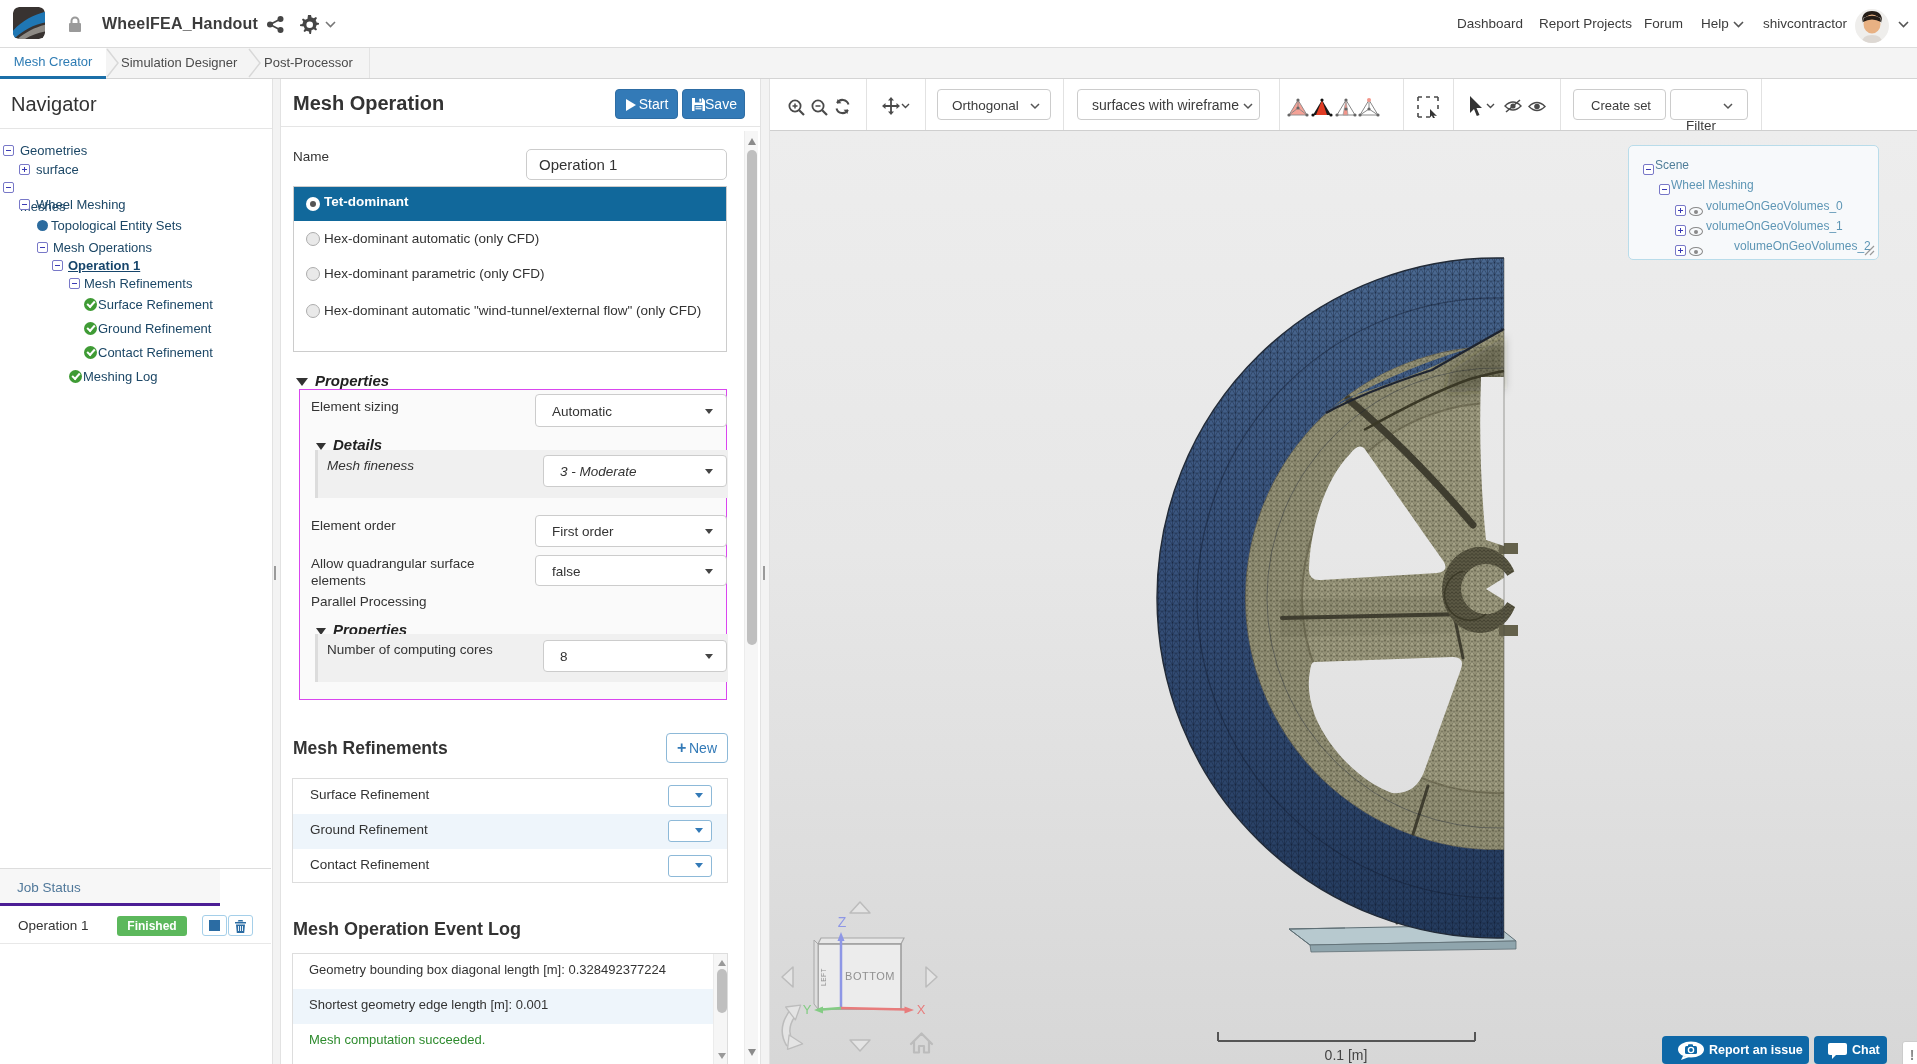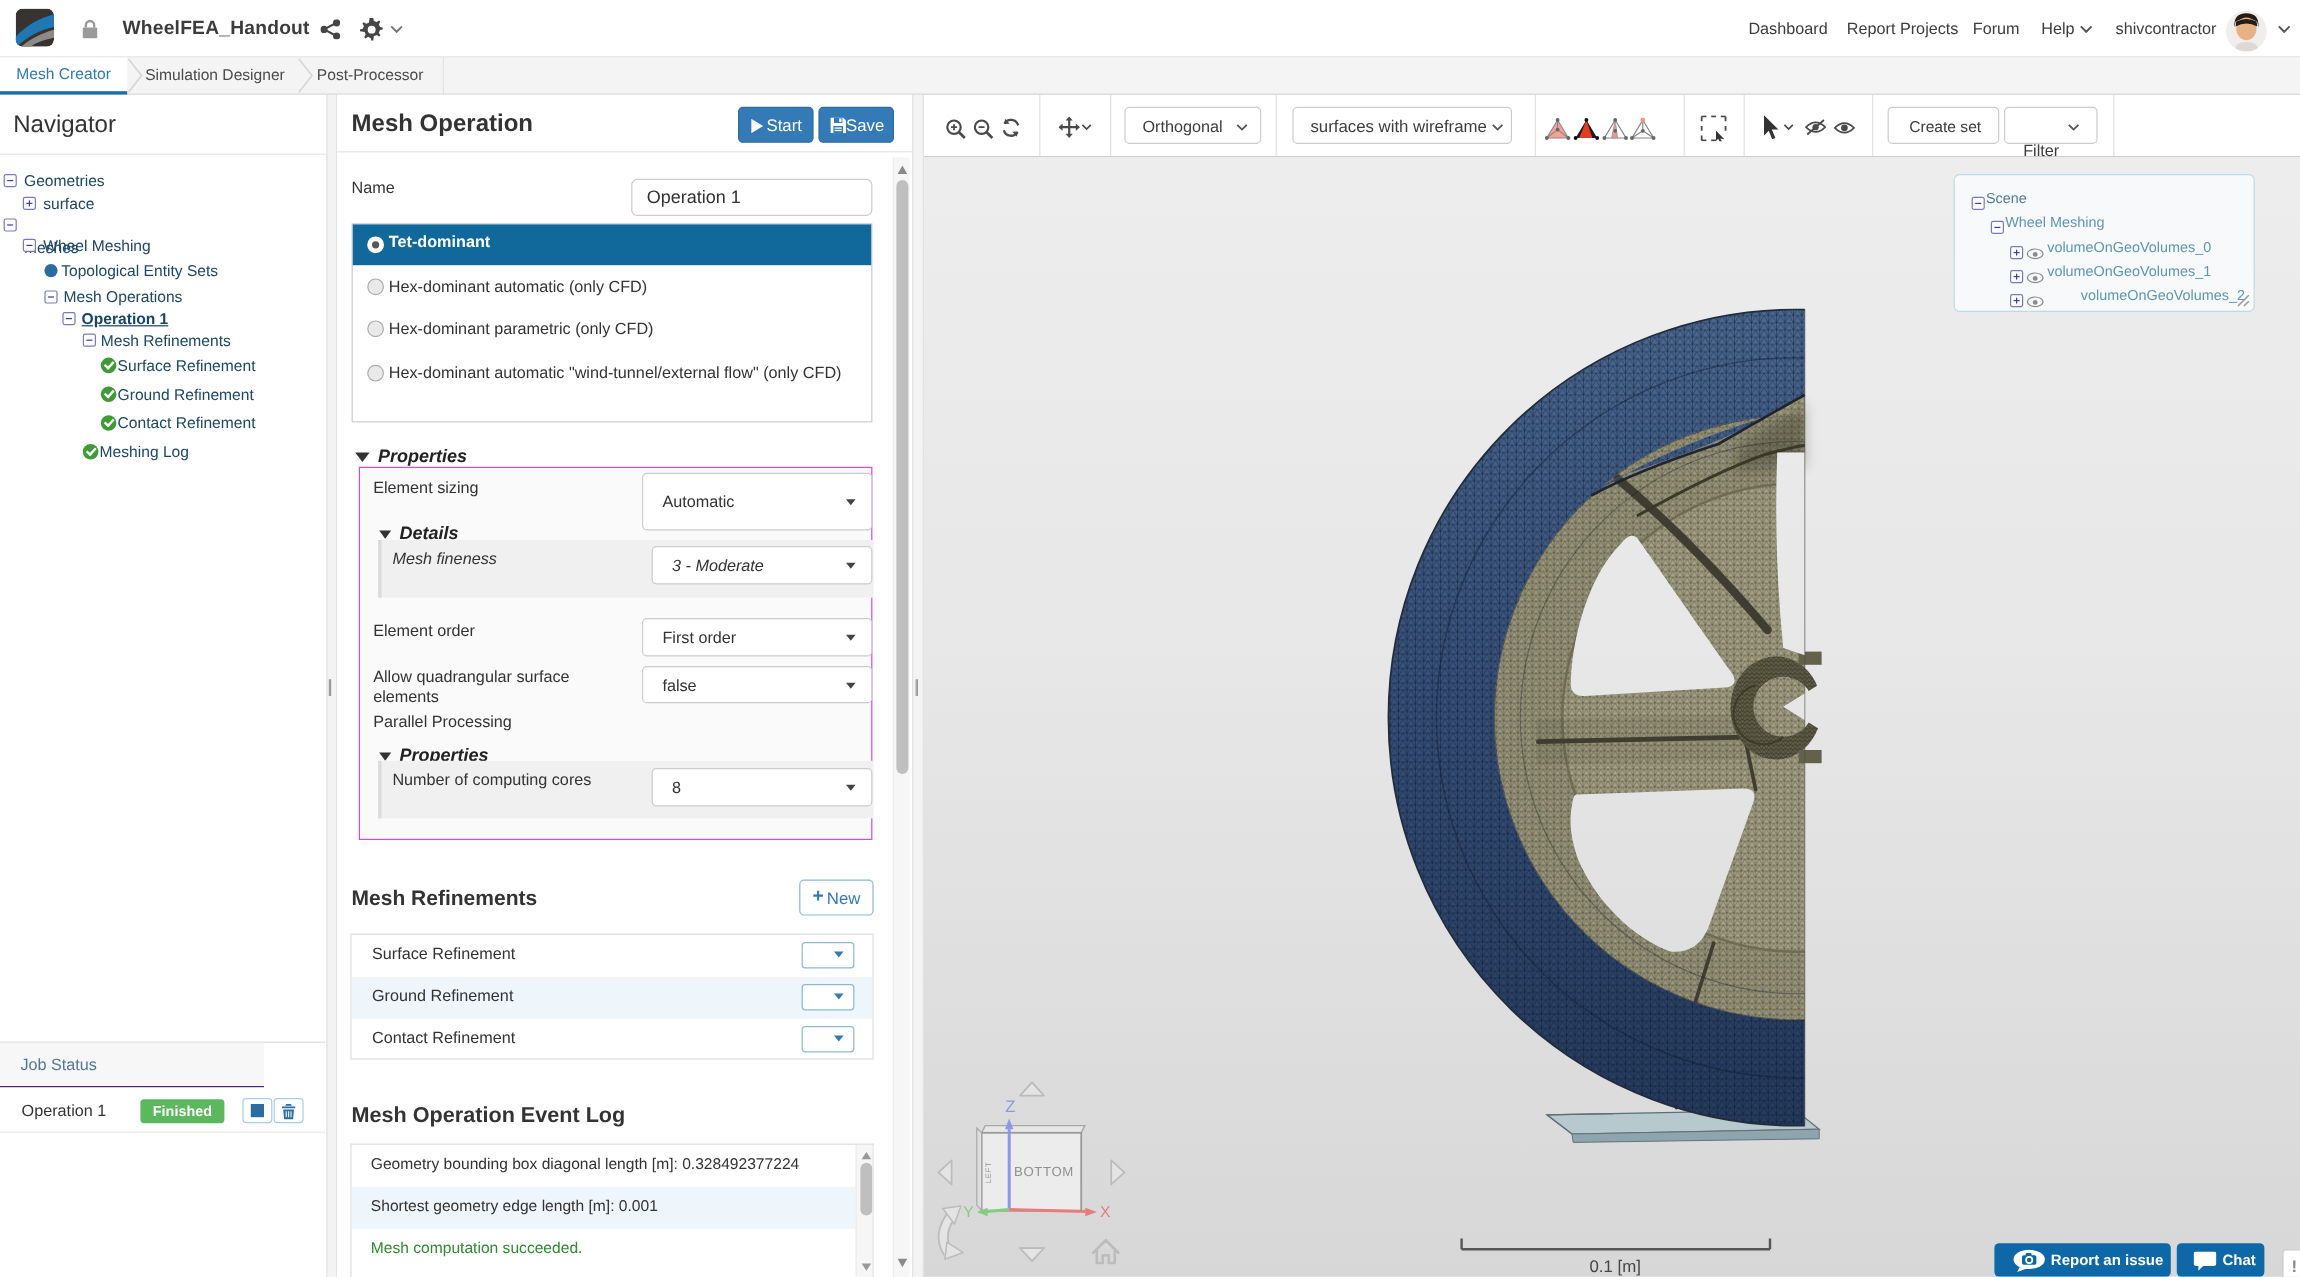--- a/index.html
+++ b/index.html
@@ -28,21 +28,21 @@
 #navhr { position:absolute; left:0; top:49px; width:272px; height:1px; background:#e5e5e5; }
 .trow { position:absolute; font-size:13px; color:#1c4766; white-space:nowrap; }
 .tbox { position:absolute; width:11px; height:11px; border:1px solid #7878c8; border-radius:2px; background:#fff; }
 .tbox i { position:absolute; left:2px; top:4px; width:5px; height:1px; background:#3c3cb4; }
 .tbox b { position:absolute; left:4px; top:2px; width:1px; height:5px; background:#3c3cb4; }
 .tdot { position:absolute; width:11px; height:11px; border-radius:50%; background:#2c6b9e; }
 .tchk { position:absolute; width:13px; height:13px; border-radius:50%; background:#3f9b35; }
 .tchk:after { content:""; position:absolute; left:3px; top:3px; width:6px; height:3px; border-left:2px solid #fff; border-bottom:2px solid #fff; transform:rotate(-48deg); }
 
 #jobs { position:absolute; left:0; top:789px; width:271px; height:196px; border-top:1px solid #ddd; }
-#jobshead { position:absolute; left:0; top:0; width:220px; height:37px; background:#f7f7f7; border-bottom:1px solid #4c1d95; color:#50789a; font-size:13.5px; line-height:37px; padding-left:17px; }
+#jobshead { position:absolute; left:0; top:0; width:220px; height:37px; background:#f7f7f7; border-bottom:3px solid #4c1d95; color:#50789a; font-size:13.5px; line-height:37px; padding-left:17px; }
 #jobsrow { position:absolute; left:0; top:38px; width:271px; height:37px; background:#fff; border-bottom:1px solid #e8e8e8; }
 .badge-fin { position:absolute; left:117px; top:9px; width:70px; height:20px; background:#5cb85c; border-radius:3px; color:#fff; font-size:12px; font-weight:bold; text-align:center; line-height:20px; }
 .jbtn { position:absolute; top:8px; width:25px; height:21px; background:#fff; border:1px solid #a5cfe9; border-radius:3px; }
 
 #midhead { position:absolute; left:0; top:0; width:479px; height:48px; border-bottom:1px solid #e5e5e5; background:#fff; }
 #midtitle { position:absolute; left:12px; top:13px; font-size:20px; font-weight:bold; color:#333; }
 .bbtn { position:absolute; top:10px; height:30px; background:#337ab7; border:1px solid #2e6da4; border-radius:4px; color:#fff; font-size:14px; text-align:center; }
 .sect { position:absolute; font-size:13.5px; color:#333; }
 .inp { position:absolute; border:1px solid #ccc; border-radius:5px; background:#fff; font-size:15px; color:#333; }
 .sel { position:absolute; border:1px solid #ccc; border-radius:4px; background:#fff; font-size:13.5px; color:#333; }
@@ -488,21 +488,21 @@
       <div class="abs" style="left:12px;top:45px;width:14px;height:14px;border-radius:50%;background:#e9e9e9;border:1px solid #adadad;"></div>
       <div class="abs" style="left:30px;top:44px;font-size:13.5px;color:#333;white-space:nowrap;">Hex-dominant automatic (only CFD)</div>
       <div class="abs" style="left:12px;top:80px;width:14px;height:14px;border-radius:50%;background:#e9e9e9;border:1px solid #adadad;"></div>
       <div class="abs" style="left:30px;top:79px;font-size:13.5px;color:#333;white-space:nowrap;">Hex-dominant parametric (only CFD)</div>
       <div class="abs" style="left:12px;top:117px;width:14px;height:14px;border-radius:50%;background:#e9e9e9;border:1px solid #adadad;"></div>
       <div class="abs" style="left:30px;top:116px;font-size:13.5px;color:#333;white-space:nowrap;">Hex-dominant automatic "wind-tunnel/external flow" (only CFD)</div>
     </div>
     <div class="abs" style="left:15px;top:293px;font-size:15px;font-style:italic;color:#222;"><span class="caret-it"></span><b>Properties</b></div>
     <div class="abs" style="left:18px;top:310px;width:428px;height:311px;border:1px solid #d946ef;background:#fafafa;">
       <div class="sect" style="left:11px;top:9px;">Element sizing</div>
-      <div class="sel" style="left:235px;top:4px;width:192px;height:48px;">
+      <div class="sel" style="left:235px;top:4px;width:192px;height:33px;">
         <span class="seltxt">Automatic</span>
       </div>
       <div class="abs" style="left:16px;top:46px;font-size:15px;font-style:italic;color:#222;"><span class="caret-it" style="border-left-width:5px;border-right-width:5px;border-top-width:7px;"></span><b>Details</b></div>
       <div class="abs" style="left:15px;top:60px;width:413px;height:48px;background:#f0f0f0;border-left:3px solid #dcdcdc;font-style:italic;">
         <div class="sect" style="left:9px;top:8px;">Mesh fineness</div>
         <div class="sel" style="left:225px;top:5px;width:184px;height:32px;">
           <span class="seltxt">3 - Moderate</span>
         </div>
       </div>
       <div class="sect" style="left:11px;top:128px;">Element order</div>

